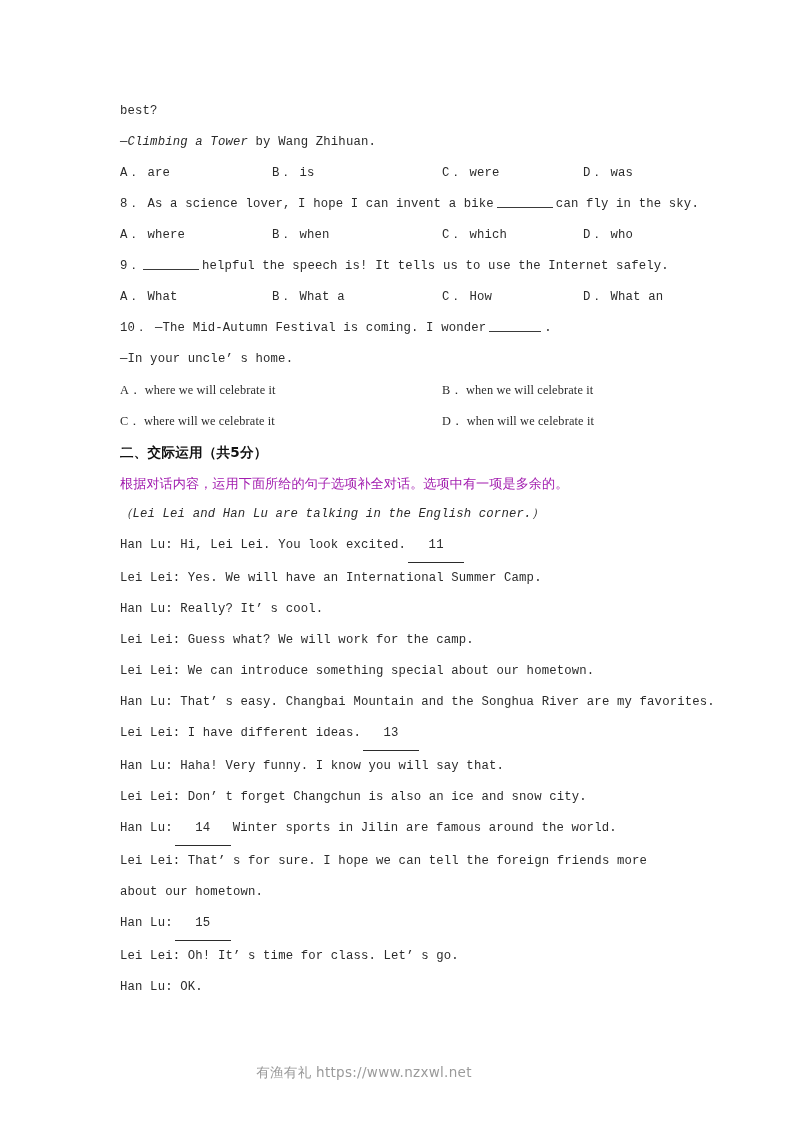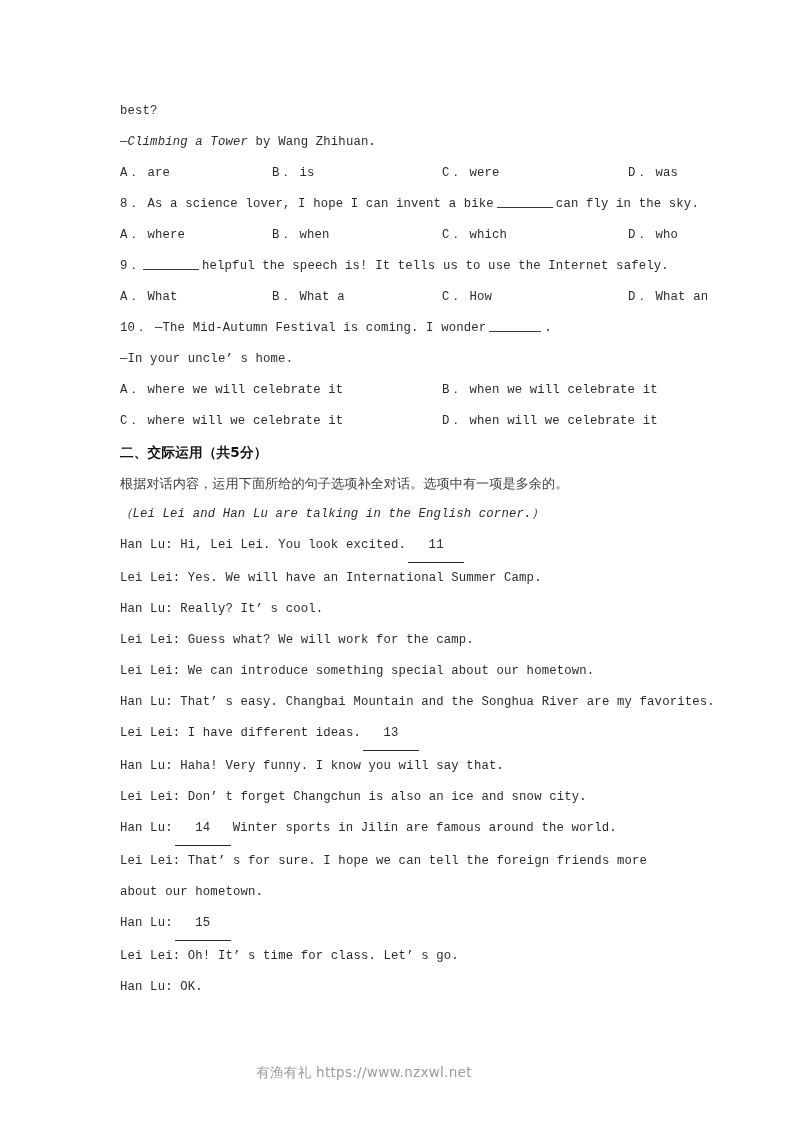--- a/index.html
+++ b/index.html
@@ -39,21 +39,21 @@
     color: #2b2b2b;
     white-space: nowrap;
   }
   .line.wrap {
     white-space: normal;
   }
   .cn {
     font-family: "DejaVu Sans", "Liberation Sans", sans-serif;
     font-size: 13.2px;
     line-height: 31px;
-    color: #404040;
+    color: #a21caf;
   }
   .cn-heading {
     font-family: "DejaVu Sans", "Liberation Sans", sans-serif;
     font-size: 13.6px;
     font-weight: bold;
     line-height: 31px;
     color: #111;
     letter-spacing: 0.2px;
   }
   .ital {
@@ -65,29 +65,30 @@
     position: relative;
     height: 31px;
   }
   .opt-row-4 > span {
     position: absolute;
     top: 0;
   }
   .c1 { left: 0px; }
   .c2 { left: 152px; }
   .c3 { left: 322px; }
-  .c4 { left: 508px; }
+  .c4 { left: 463px; }
 
   .opt-row-2 {
     position: relative;
     height: 31px;
   }
   .opt-row-2 > span {
     position: absolute;
     top: 0;
+    font-family: Liberation Serif, serif;
   }
   .h1 { left: 0px; }
   .h2 { left: 322px; }
 
   
   .blank {
     display: inline-block;
     width: 56px;
     border-bottom: 1px solid #3a3a3a;
     height: 12px;

